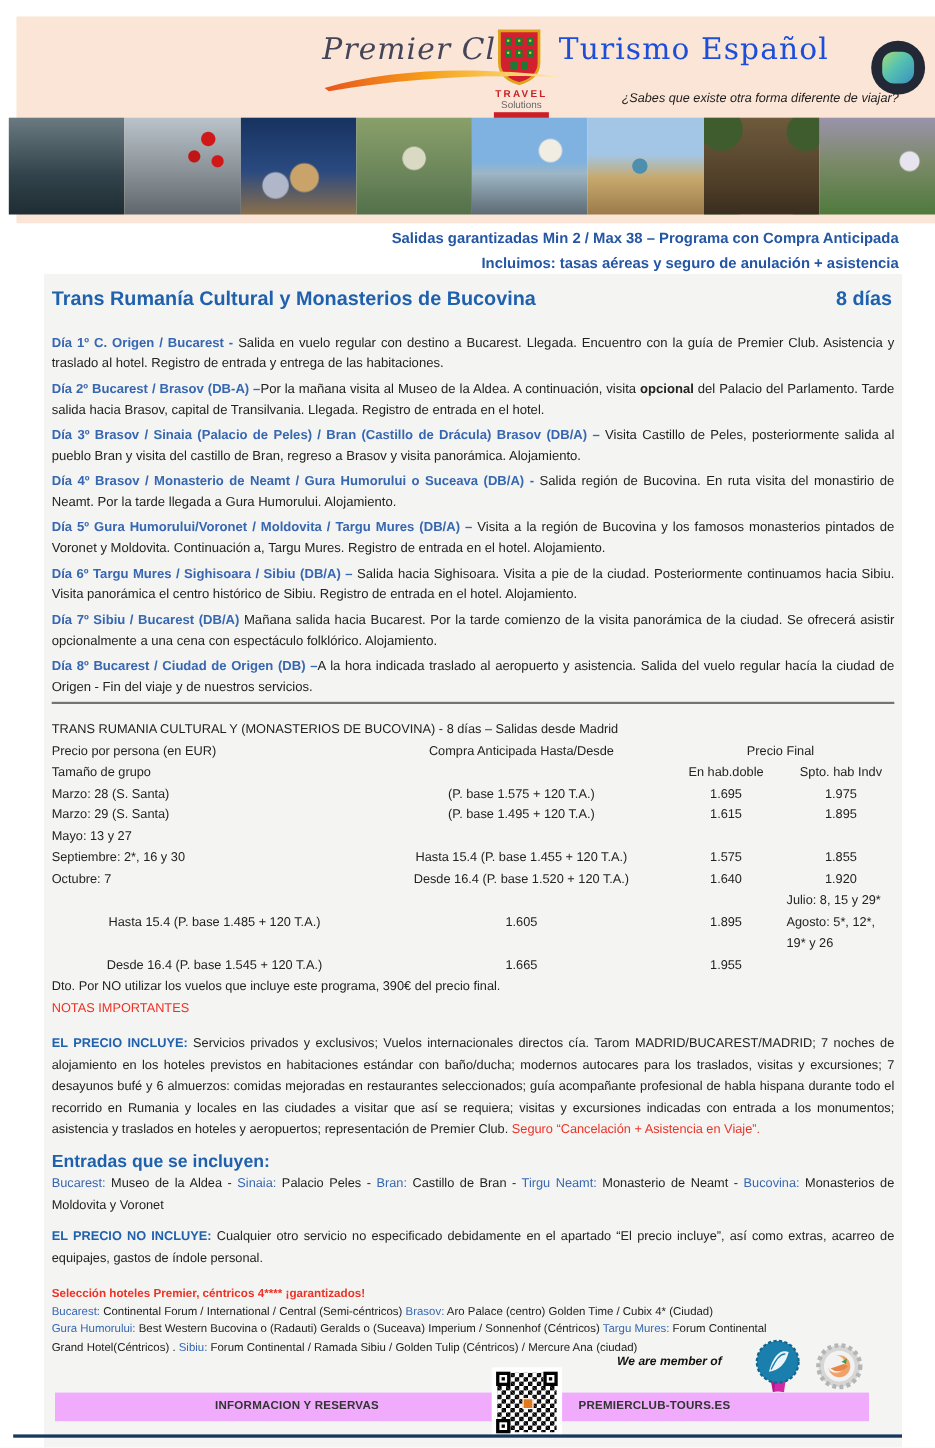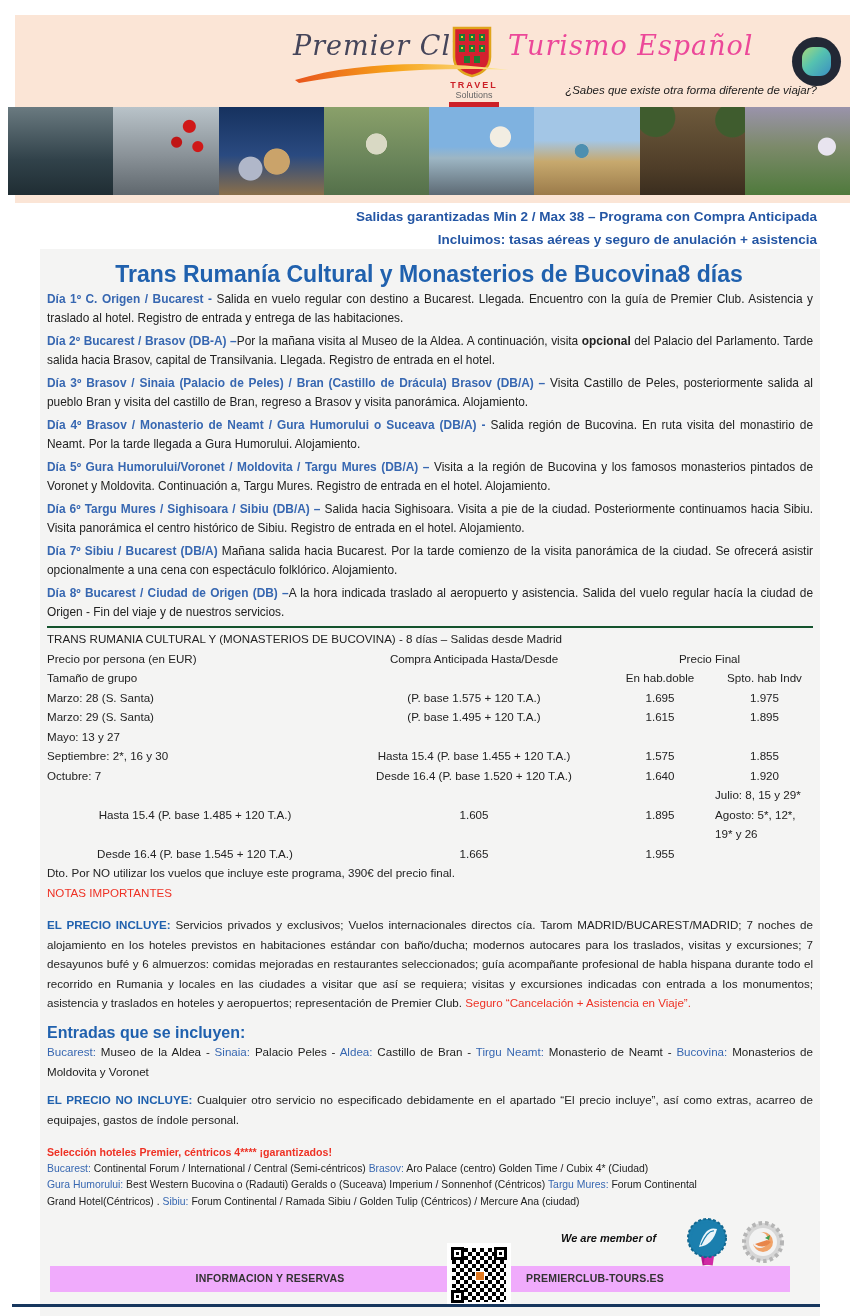--- a/index.html
+++ b/index.html
@@ -4,21 +4,21 @@
 <style>
   html,body{margin:0;padding:0}
   body{width:850px;height:1316px;position:relative;background:#fff;
        font-family:"Liberation Sans",sans-serif;overflow:hidden;color:#222}
 
   
   .band{position:absolute;left:15px;top:15px;width:835px;height:188px;background:#fbe5d6}
   .brand-left{position:absolute;left:293px;top:30px;font-family:"DejaVu Serif",serif;
       font-style:italic;font-size:27px;color:#45455a;letter-spacing:1px}
   .brand-right{position:absolute;left:508px;top:30px;font-family:"DejaVu Serif",serif;
-      font-style:italic;font-size:27px;color:#ec4899;letter-spacing:1px}
+      font-size:27px;color:#1d4ed8;letter-spacing:1px}
   .crest{position:absolute;left:452px;top:26px}
   .travel-block{position:absolute;left:449px;top:80px;width:50px;text-align:center;line-height:10px}
   .travel-word{font-size:9px;font-weight:bold;color:#cc2027;letter-spacing:2px}
   .solutions-word{font-size:9px;color:#666}
   .travel-bar{height:7px;background:#cc2027;margin-top:2px}
   .swoosh{position:absolute;left:295px;top:58px}
   .tagline{position:absolute;right:33px;top:84px;font-style:italic;font-size:11.5px;color:#1c1c1c}
   .app-circle{position:absolute;left:792px;top:37px;width:49px;height:49px;border-radius:50%;
       background:#222835;display:flex;align-items:center;justify-content:center}
   .app-circle .pillow{width:29px;height:29px;border-radius:38%;
@@ -47,27 +47,27 @@
   .p8{background:radial-gradient(circle at 78% 45%,#e8e4ef 0 9%,transparent 10%),
       linear-gradient(180deg,#9a93ab,#7c8a6a 45%,#4f7a3c)}
 
   
   .banner{position:absolute;right:33px;top:205px;text-align:right;font-weight:bold;
       font-size:13.5px;color:#2456a4;line-height:23px}
 
   
   .panel{position:absolute;left:40px;top:249px;width:780px;height:1067px;background:#f4f4f3;
       padding:10px 7px 0 7px;box-sizing:border-box}
-  .title-row{display:flex;justify-content:center;align-items:baseline;
-      color:#2061ae;font-weight:bold;font-size:23px;margin:2px 2px 2px 0}
+  .title-row{display:flex;justify-content:space-between;align-items:baseline;
+      color:#2061ae;font-weight:bold;font-size:18px;margin:2px 2px 20px 0}
   .day{font-size:11.9px;line-height:19px;text-align:justify;margin:0 0 4px}
   .day .lead{color:#3767b1;font-weight:bold}
   .b{font-weight:bold}
 
-  .pricing{margin-top:0;border-top:2px solid #14532d;padding-top:1px;
+  .pricing{margin-top:0;border-top:2px solid #737373;padding-top:13px;
       font-size:11.6px;line-height:19.5px}
   .ptable{display:grid;grid-template-columns:296px 262px 110px 99px}
   .ctr{text-align:center}
   .sp2{grid-column:3/5;text-align:center}
   .noteline{display:flex}
   .noteline .nval{margin-left:auto;margin-right:8px}
   .red{color:#ee3124}
   .blue-label{color:#2061ae;font-weight:bold}
   .city{color:#3767b1}
   .para{font-size:11.6px;line-height:19.5px;text-align:justify}
@@ -249,21 +249,21 @@
       <div class="ctr">1.955</div>
     </div>
 
     <div>Dto. Por NO utilizar los vuelos que incluye este programa, 390€ del precio final.</div>
     <div class="red">NOTAS IMPORTANTES</div>
   </div>
 
   <p class="para mt12"><span class="blue-label">EL PRECIO INCLUYE:</span><span> Servicios privados y exclusivos; Vuelos internacionales directos cía. Tarom  MADRID/BUCAREST/MADRID; 7 noches de alojamiento en los hoteles previstos en habitaciones estándar con baño/ducha; modernos autocares para los traslados, visitas y excursiones; 7 desayunos bufé y 6 almuerzos: comidas mejoradas en restaurantes seleccionados; guía acompañante profesional de habla hispana durante todo el recorrido en Rumania y locales en las ciudades a visitar que así se requiera; visitas y excursiones indicadas con entrada a los monumentos; asistencia y traslados en hoteles y aeropuertos; representación de Premier Club.</span><span class="red"> Seguro “Cancelación + Asistencia en Viaje”.</span></p>
 
   <div class="blue-label">Entradas que se incluyen:</div>
-  <p class="para mt2" style="margin:0"><span class="city">Bucarest:</span><span> Museo de la Aldea - </span><span class="city">Sinaia:</span><span> Palacio Peles - </span><span class="city">Aldea:</span><span> Castillo de Bran - </span><span class="city">Tirgu Neamt:</span><span> Monasterio de Neamt - </span><span class="city">Bucovina:</span><span> Monasterios de Moldovita y Voronet</span></p>
+  <p class="para mt2" style="margin:0"><span class="city">Bucarest:</span><span> Museo de la Aldea - </span><span class="city">Sinaia:</span><span> Palacio Peles - </span><span class="city">Bran:</span><span> Castillo de Bran - </span><span class="city">Tirgu Neamt:</span><span> Monasterio de Neamt - </span><span class="city">Bucovina:</span><span> Monasterios de Moldovita y Voronet</span></p>
 
   <p class="para mt8"><span class="blue-label">EL PRECIO NO INCLUYE:</span><span> Cualquier otro servicio no especificado debidamente en el apartado “El precio incluye”, así como extras, acarreo de equipajes, gastos de índole personal.</span></p>
 
   <div class="hotels">
     <div class="hotels-head">Selección hoteles Premier, céntricos 4****  ¡garantizados!</div>
     <div class="hline"><span class="city">Bucarest:</span><span> Continental Forum / International / Central  (Semi-céntricos) </span><span class="city">Brasov:</span><span> Aro Palace (centro) Golden Time / Cubix 4* (Ciudad)</span></div>
     <div class="hline"><span class="city">Gura Humorului:</span><span> Best Western Bucovina o (Radauti) Geralds o (Suceava) Imperium / Sonnenhof  (Céntricos) </span><span class="city">Targu Mures:</span><span> Forum Continental</span></div>
     <div class="hline"><span>Grand Hotel(Céntricos) . </span><span class="city">Sibiu:</span><span> Forum Continental / Ramada Sibiu / Golden Tulip (Céntricos) / Mercure Ana (ciudad)</span></div>
   </div>
 </div>

